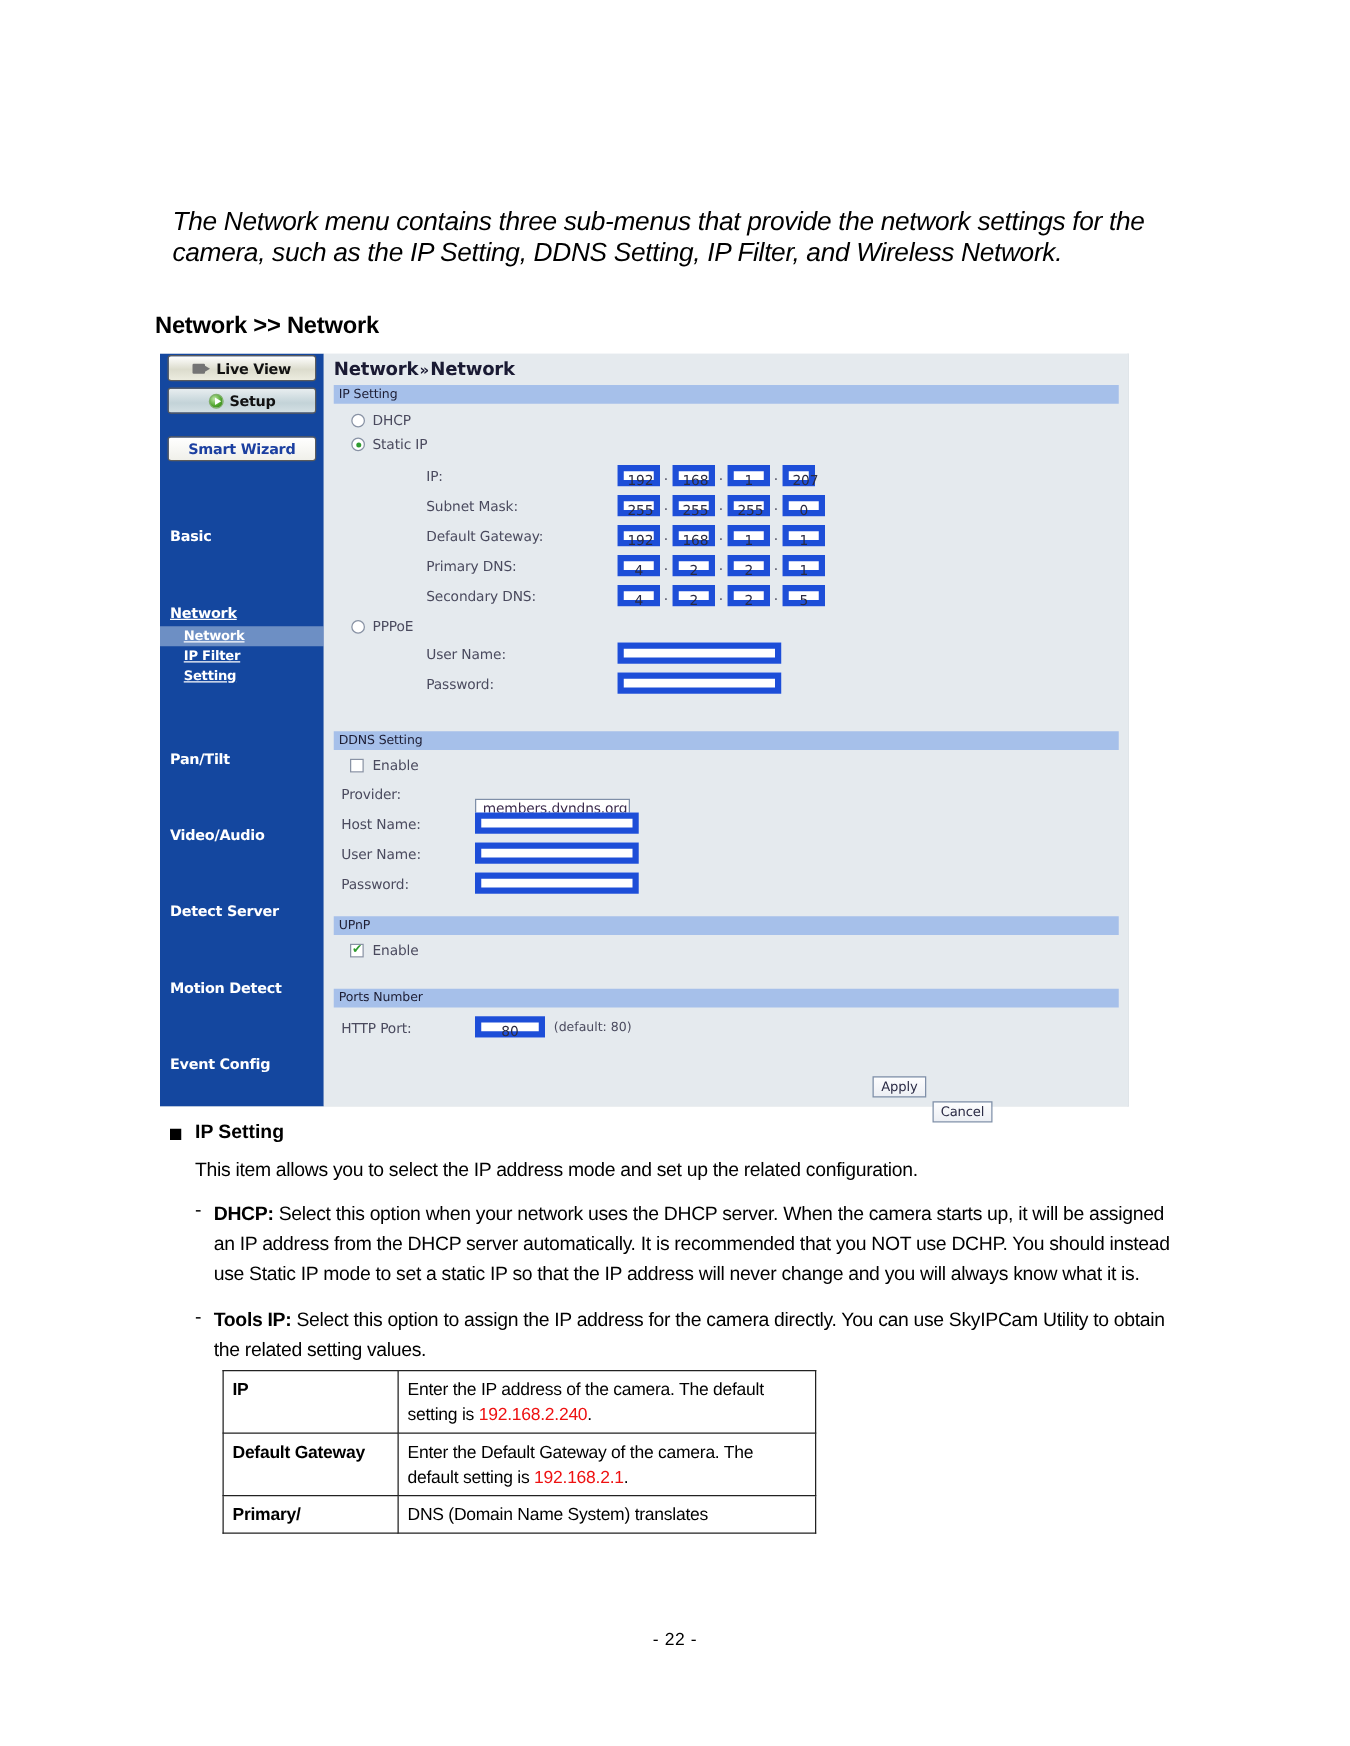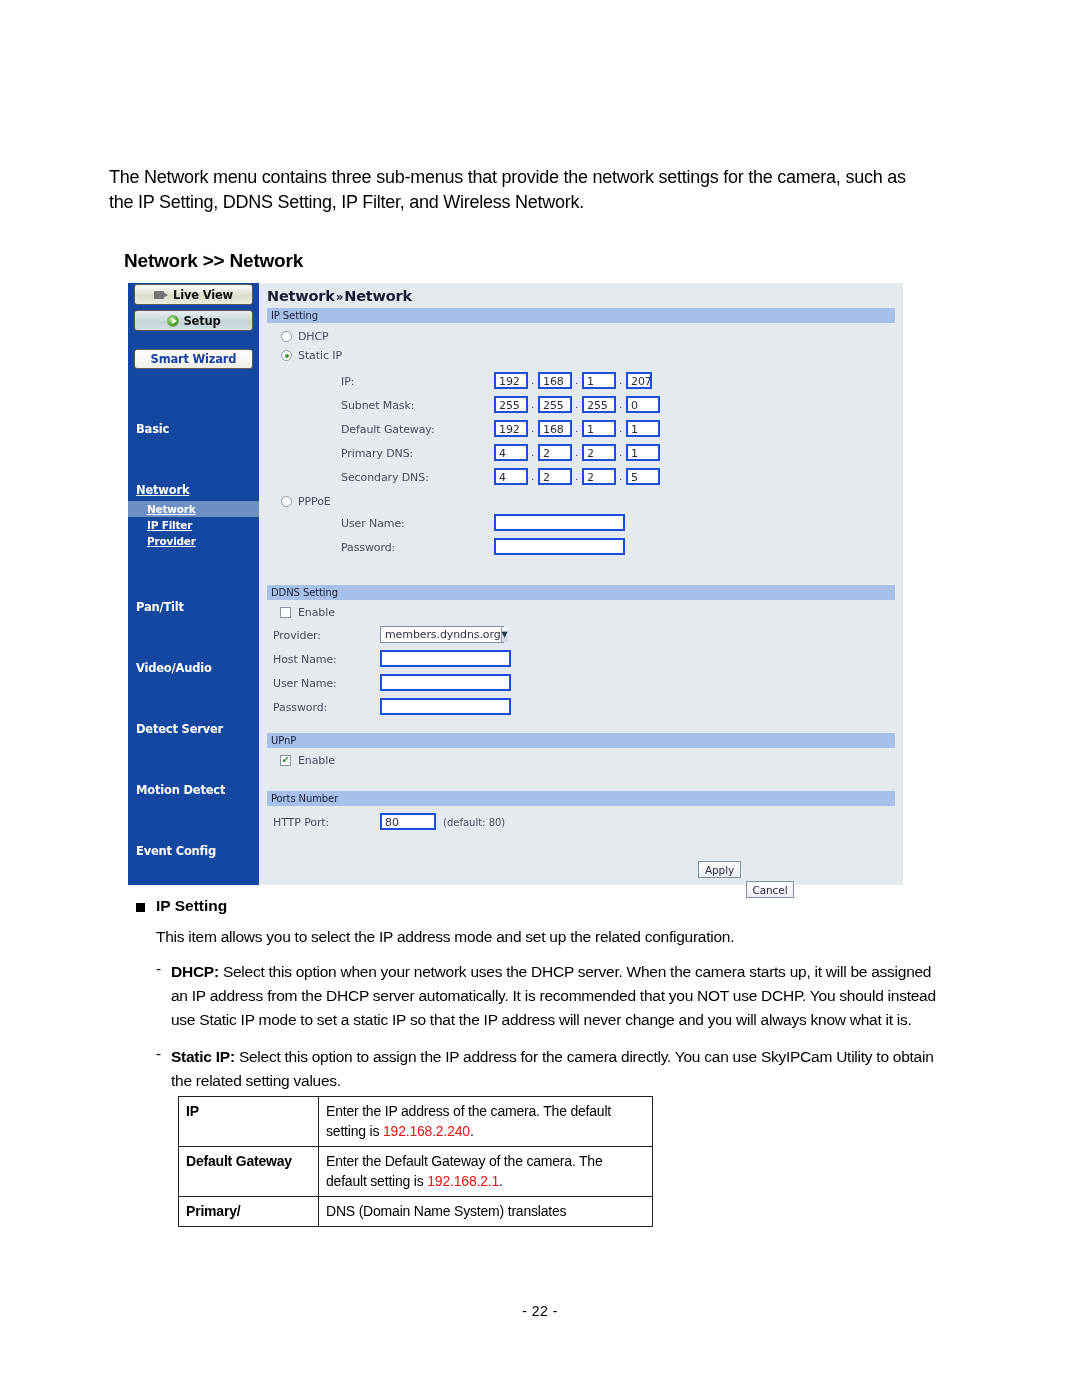--- a/index.html
+++ b/index.html
@@ -16,22 +16,22 @@
   .page { position:absolute; left:0; top:0; width:1080px; height:1397px; }
 
   
   .doc-h2 {
     position:absolute; left:124px; top:116px;
     font-size:25px; font-weight:bold; letter-spacing:-0.2px;
   }
   .doc-h2 .num { margin-right:10px; }
 
   .intro {
-    position:absolute; left:109px; top:165px; width:812px;
-    font-size:18px; line-height:25px; letter-spacing:-0.25px;
+    position:absolute; left:138px; top:165px; width:812px;
+    font-size:21px; line-height:25px; letter-spacing:-0.25px;font-style:italic;
   }
 
   .doc-h3 {
     position:absolute; left:124px; top:250px;
     font-size:19px; font-weight:bold; letter-spacing:-0.2px;
   }
 
   
   .shot {
     position:absolute; left:128px; top:283px;
@@ -149,24 +149,25 @@
     position:absolute; width:11px; height:11px;
     background:#fff; border:1px solid #8892a4;
   }
   .cbox.on:after {
     content:"\2714"; position:absolute; left:0.5px; top:-2px;
     font-size:10px; color:#2f9b2f; line-height:12px;
   }
 
   .inp {
     position:absolute; background:#ffffff;
-    border:2px solid #1d4ed8;
+    border:5px solid #1d4ed8;
     font-size:11px; color:#2b2b40;
     padding:0 3px; line-height:15px; height:17px;
     letter-spacing:-0.1px;
+    text-align:center;
   }
   .dot {
     position:absolute; font-size:11px; color:#4a4a5e; line-height:17px;
   }
 
   .sel-wrap {
     position:absolute; height:17px;
     border:1px solid #7f8fa8; background:#fff;
     display:flex; align-items:center;
   }
@@ -261,21 +262,21 @@
         <div class="sb-item ul">
           <span>Network</span>
         </div>
         <div class="sb-sub sel">
           <span>Network</span>
         </div>
         <div class="sb-sub">
           <span>IP Filter</span>
         </div>
         <div class="sb-sub">
-          <span>Provider</span>
+          <span>Setting</span>
         </div>
         <div class="sb-gap"></div>
         <div class="sb-item">
           <span>Pan/Tilt</span>
         </div>
         <div class="sb-item">
           <span>Video/Audio</span>
         </div>
         <div class="sb-item">
           <span>Detect Server</span>
@@ -362,21 +363,21 @@
 
       <div class="lbl" style="left:82px; top:258px;">Password:</div>
       <div class="inp" style="left:235px; top:255px; width:131px;"></div>
 
       <div class="secbar" style="top:302px;">DDNS Setting</div>
 
       <div class="cbox" style="left:21px; top:324px;"></div>
       <div class="lbl" style="left:39px; top:323px;">Enable</div>
 
       <div class="lbl" style="left:14px; top:346px;">Provider:</div>
-      <div class="sel-wrap" style="left:121px; top:343px; width:124px;">
+      <div class="sel-wrap" style="left:121px; top:356px; width:124px;flex-direction:column;">
         <span class="val">members.dyndns.org</span>
         <span class="arrow">▼</span>
       </div>
 
       <div class="lbl" style="left:14px; top:370px;">Host Name:</div>
       <div class="inp" style="left:121px; top:367px; width:131px;"></div>
 
       <div class="lbl" style="left:14px; top:394px;">User Name:</div>
       <div class="inp" style="left:121px; top:391px; width:131px;"></div>
 
@@ -402,21 +403,21 @@
 
   <div class="bullet-sq"></div>
   <div class="b-label">IP Setting</div>
 
   <div class="para" style="left:156px; top:925px; width:790px;">This item allows you to select the IP address mode and set up the related configuration.</div>
 
   <div class="dash" style="left:156px; top:960px;">-</div>
   <div class="para" style="left:171px; top:960px; width:775px;"><b>DHCP:</b><span> Select this option when your network uses the DHCP server. When the camera starts up, it will be assigned an IP address from the DHCP server automatically.  It is recommended that you NOT use DCHP.   You should instead use Static IP mode to set a static IP so that the IP address will never change and you will always know what it is.</span></div>
 
   <div class="dash" style="left:156px; top:1045px;">-</div>
-  <div class="para" style="left:171px; top:1045px; width:775px;"><b>Static IP:</b><span> Select this option to assign the IP address for the camera directly. You can use SkyIPCam Utility to obtain the related setting values.</span></div>
+  <div class="para" style="left:171px; top:1045px; width:775px;"><b>Tools IP:</b><span> Select this option to assign the IP address for the camera directly. You can use SkyIPCam Utility to obtain the related setting values.</span></div>
 
   <table class="tbl">
     <tbody>
         <tr>
       <td class="k">IP</td>
       <td><span>Enter the IP address of the camera. The default setting is </span><span class="red">192.168.2.240</span><span>.</span></td>
     </tr>
     <tr>
       <td class="k">Default Gateway</td>
       <td><span>Enter the Default Gateway of the camera. The default setting is </span><span class="red">192.168.2.1</span><span>.</span></td>

